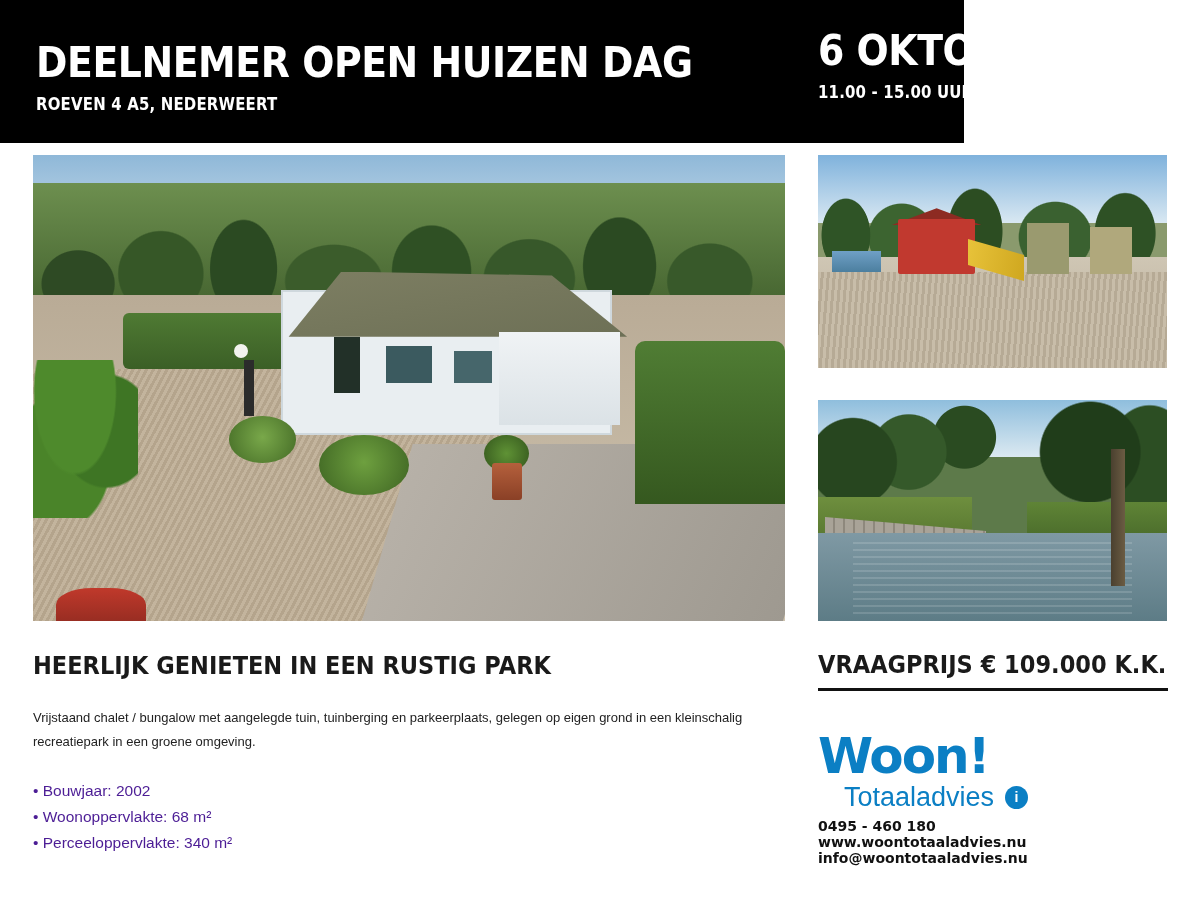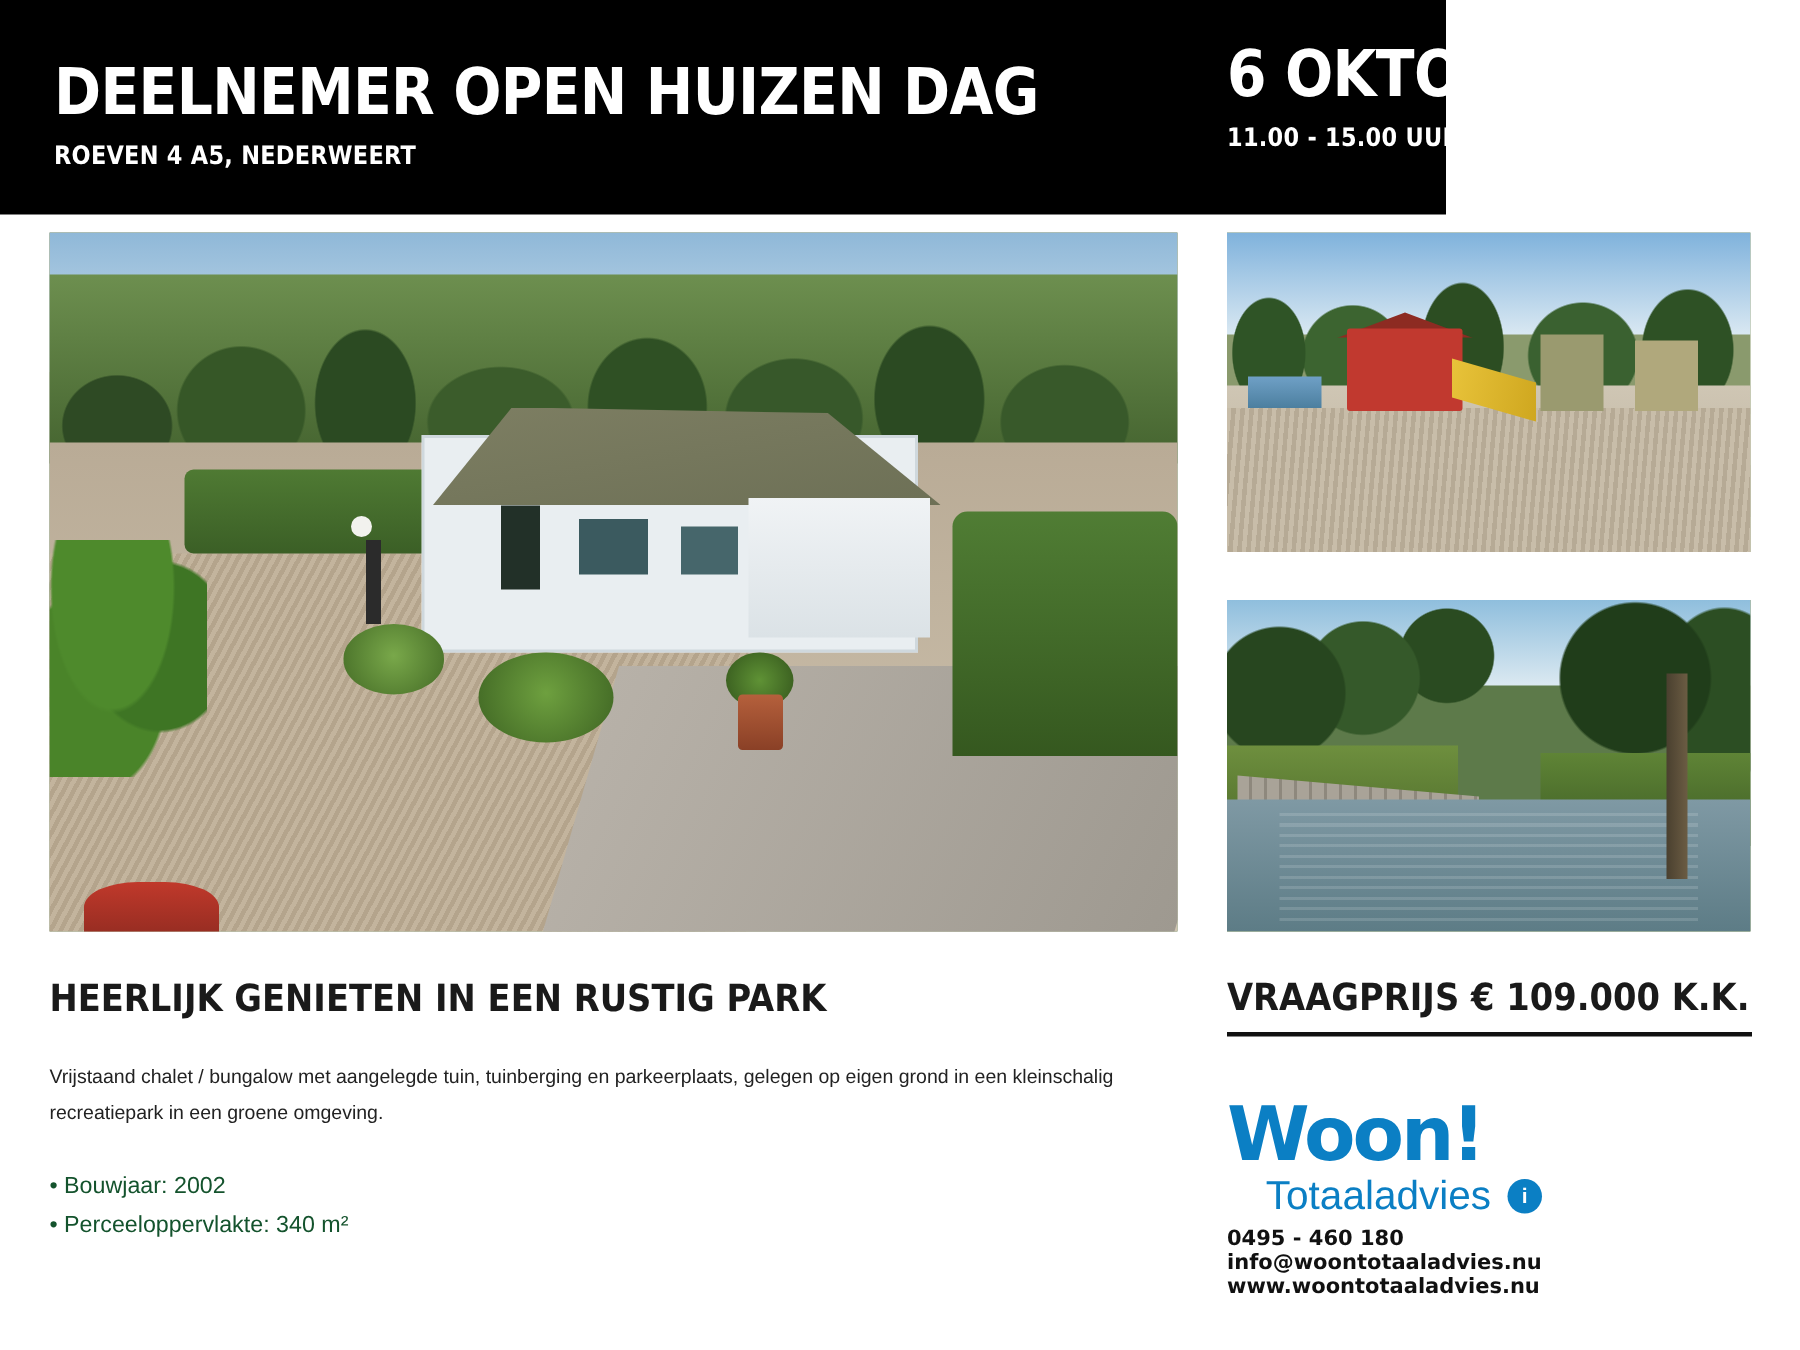--- a/index.html
+++ b/index.html
@@ -283,21 +283,21 @@
     font-size: 13px;
     line-height: 24px;
     color: #222222;
     width: 745px;
   }
   .property-specs {
     margin-top: 24px;
     list-style: none;
     font-size: 15.5px;
     line-height: 26px;
-    color: #14532d;
+    color: #4c1d95;
   }
 
   
   .price-block {
     position: absolute;
     left: 818px; top: 650px; width: 350px;
   }
   .price-text {
     font-family: "DejaVu Sans", sans-serif;
     font-weight: 700;
@@ -432,37 +432,38 @@
       <div class="sp2-reflect"></div>
       <div class="sp2-trunk"></div>
     </div>
   </div>
 
   <div class="left-text">
     <div class="property-title">HEERLIJK GENIETEN IN EEN RUSTIG PARK</div>
     <div class="property-desc">Vrijstaand chalet / bungalow met aangelegde tuin, tuinberging en parkeerplaats, gelegen op eigen grond in een kleinschalig recreatiepark in een groene omgeving.</div>
     <ul class="property-specs">
       <li>• Bouwjaar: 2002</li>
+      <li>• Woonoppervlakte: 68 m²</li>
       <li>• Perceeloppervlakte: 340 m²</li>
     </ul>
   </div>
 
   <div class="price-block">
     <div class="price-text">VRAAGPRIJS € 109.000 K.K.</div>
     <div class="price-rule"></div>
   </div>
 
   <div class="logo-block">
     <div class="logo-word">Woon!</div>
     <div class="logo-sub">
       <span>Totaaladvies</span>
       <span class="logo-badge">i</span>
     </div>
   </div>
 
   <div class="contact">
     <div>0495 - 460 180</div>
+    <div>www.woontotaaladvies.nu</div>
     <div>info@woontotaaladvies.nu</div>
-    <div>www.woontotaaladvies.nu</div>
   </div>
 
   <div class="black-bottom"></div>
 </div>
 
 </body></html>

